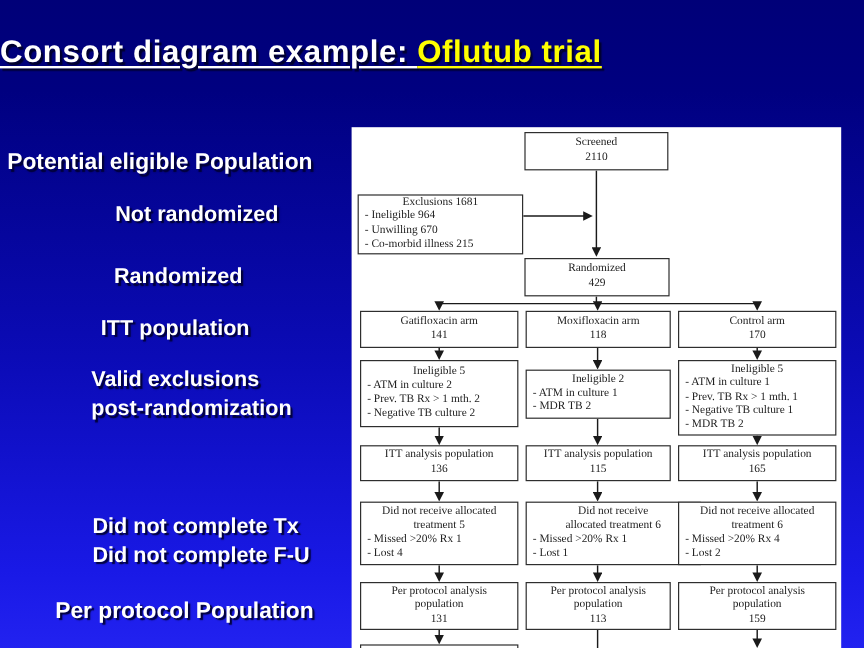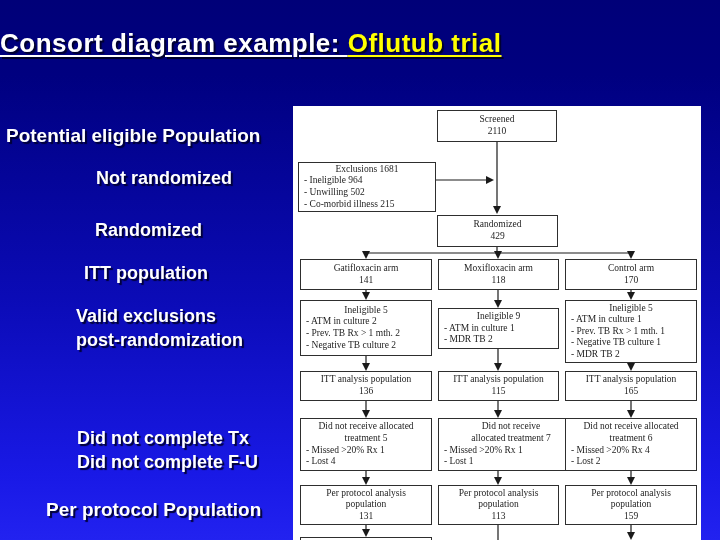--- a/index.html
+++ b/index.html
@@ -93,21 +93,21 @@
     </svg>
 
     <div class="fbox" style="left:144px;top:4px;width:120px;height:32px;">
       <span class="hdr">Screened</span>
       <span class="num">2110</span>
     </div>
 
     <div class="fbox" style="left:5px;top:56px;width:138px;height:50px;">
       <span class="hdr">Exclusions 1681</span>
       <span class="item">- Ineligible 964</span>
-      <span class="item">- Unwilling 502</span>
+      <span class="item">- Unwilling 670</span>
       <span class="item">- Co-morbid illness 215</span>
     </div>
 
     <div class="fbox" style="left:144px;top:109px;width:121px;height:32px;">
       <span class="hdr">Randomized</span>
       <span class="num">429</span>
     </div>
 
     <div class="fbox" style="left:7px;top:153px;width:132px;height:31px;">
       <span class="hdr">Gatifloxacin arm</span>
@@ -122,21 +122,21 @@
       <span class="num">170</span>
     </div>
 
     <div class="fbox" style="left:7px;top:194px;width:132px;height:56px;">
       <span class="hdr">Ineligible 5</span>
       <span class="item">- ATM in culture 2</span>
       <span class="item">- Prev. TB Rx &gt; 1 mth. 2</span>
       <span class="item">- Negative TB culture 2</span>
     </div>
     <div class="fbox" style="left:145px;top:202px;width:121px;height:41px;">
-      <span class="hdr">Ineligible 9</span>
+      <span class="hdr">Ineligible 2</span>
       <span class="item">- ATM in culture 1</span>
       <span class="item">- MDR TB 2</span>
     </div>
     <div class="fbox" style="left:272px;top:194px;width:132px;height:63px;">
       <span class="hdr">Ineligible 5</span>
       <span class="item">- ATM in culture 1</span>
       <span class="item">- Prev. TB Rx &gt; 1 mth. 1</span>
       <span class="item">- Negative TB culture 1</span>
       <span class="item">- MDR TB 2</span>
     </div>
@@ -155,21 +155,21 @@
     </div>
 
     <div class="fbox" style="left:7px;top:312px;width:132px;height:53px;">
       <span class="hdr">Did not receive allocated</span>
       <span class="hdr">treatment 5</span>
       <span class="item">- Missed &gt;20% Rx 1</span>
       <span class="item">- Lost 4</span>
     </div>
     <div class="fbox" style="left:145px;top:312px;width:146px;height:53px;">
       <span class="hdr">Did not receive</span>
-      <span class="hdr">allocated treatment 7</span>
+      <span class="hdr">allocated treatment 6</span>
       <span class="item">- Missed &gt;20% Rx 1</span>
       <span class="item">- Lost 1</span>
     </div>
     <div class="fbox" style="left:272px;top:312px;width:132px;height:53px;">
       <span class="hdr">Did not receive allocated</span>
       <span class="hdr">treatment 6</span>
       <span class="item">- Missed &gt;20% Rx 4</span>
       <span class="item">- Lost 2</span>
     </div>
 

